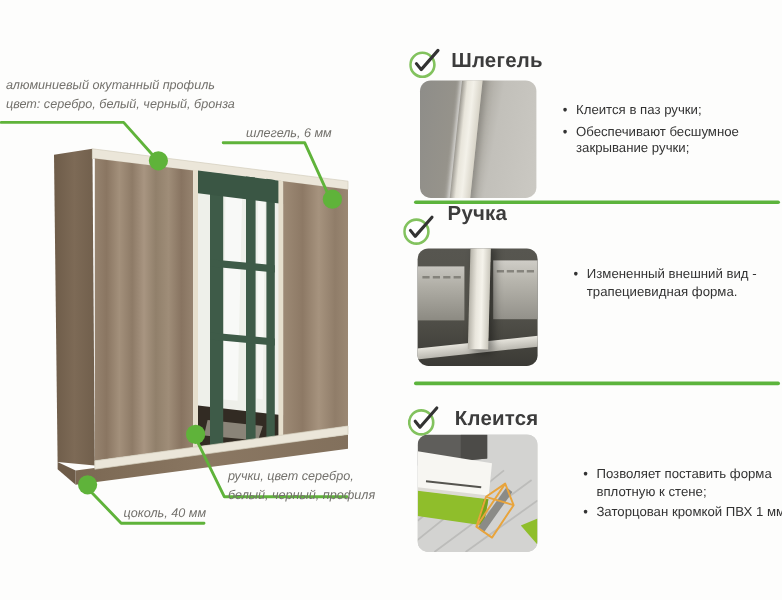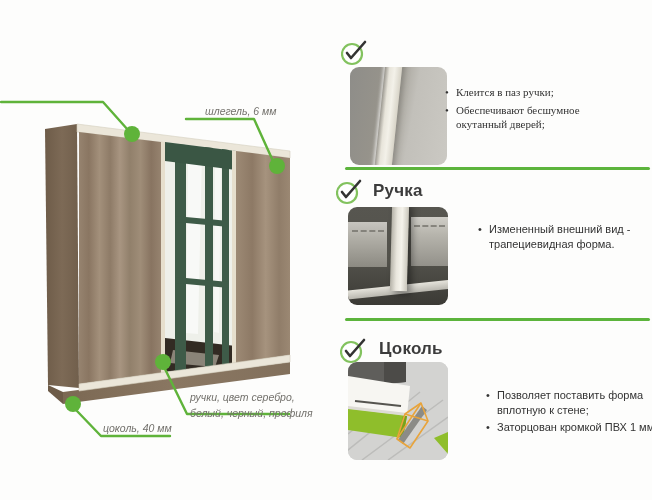--- a/index.html
+++ b/index.html
@@ -143,63 +143,66 @@
     </g>
 
     <g fill="#5fb33a">
       <circle cx="132" cy="134" r="8"></circle>
       <circle cx="277" cy="166" r="8"></circle>
       <circle cx="163" cy="362" r="8"></circle>
       <circle cx="73" cy="404" r="8"></circle>
     </g>
   </svg>
 
+  <div class="lbl" style="left:5px;top:64px;">алюминиевый окутанный профиль
+цвет: серебро, белый, черный, бронза</div>
   <div class="lbl" style="left:205px;top:104px;">шлегель, 6 мм</div>
   <div class="lbl" style="left:190px;top:390px;">ручки, цвет серебро,
 белый, черный, профиля</div>
   <div class="lbl" style="left:103px;top:421px;">цоколь, 40 мм</div>
 
   <svg class="check" style="left:341px;top:39px;" viewBox="0 0 28 28">
     <circle cx="11" cy="15" r="10" fill="#ffffff" stroke="#82c25e" stroke-width="2.2"></circle>
     <path d="M6,14 L10,19 L24,3" fill="none" stroke="#333" stroke-width="2.6" stroke-linecap="round" stroke-linejoin="round"></path>
   </svg>
+  <div class="ftitle" style="left:376px;top:41px;">Шлегель</div>
   <div class="thumb t1" style="left:350px;top:67px;width:97px;height:98px;">
     <div class="strip"></div>
   </div>
-  <ul class="bullets" style="left:444px;top:85px;width:168px;font-family:Liberation Serif, serif;">
+  <ul class="bullets" style="left:468px;top:85px;width:168px;">
     <li><span>Клеится в паз ручки;</span></li>
-    <li><span>Обеспечивают бесшумное окутанный дверей;</span></li>
+    <li><span>Обеспечивают бесшумное закрывание ручки;</span></li>
   </ul>
 
   <div class="sep" style="top:167px;"></div>
 
   <svg class="check" style="left:336px;top:178px;" viewBox="0 0 28 28">
     <circle cx="11" cy="15" r="10" fill="#ffffff" stroke="#82c25e" stroke-width="2.2"></circle>
     <path d="M6,14 L10,19 L24,3" fill="none" stroke="#333" stroke-width="2.6" stroke-linecap="round" stroke-linejoin="round"></path>
   </svg>
-  <div class="ftitle" style="left:373px;top:181px;">Ручка</div>
+  <div class="ftitle" style="left:373px;top:168px;">Ручка</div>
   <div class="thumb t2" style="left:348px;top:207px;width:100px;height:98px;">
     <div class="panelL"></div>
     <div class="panelR"></div>
     <div class="dashL"></div>
     <div class="dashR"></div>
     <div class="track"></div>
     <div class="handle"></div>
   </div>
   <ul class="bullets" style="left:477px;top:222px;width:155px;">
     <li><span>Измененный внешний вид - трапециевидная форма.</span></li>
   </ul>
 
   <div class="sep" style="top:318px;"></div>
 
   <svg class="check" style="left:340px;top:337px;" viewBox="0 0 28 28">
     <circle cx="11" cy="15" r="10" fill="#ffffff" stroke="#82c25e" stroke-width="2.2"></circle>
     <path d="M6,14 L10,19 L24,3" fill="none" stroke="#333" stroke-width="2.6" stroke-linecap="round" stroke-linejoin="round"></path>
   </svg>
-  <div class="ftitle" style="left:379px;top:339px;">Цоколь</div>
+  <div class="ftitle" style="left:379px;top:339px;">Клеится</div>
   <div class="thumb" style="left:348px;top:362px;width:100px;height:98px;background:#d3d3d1;">
     <svg width="100" height="98" viewBox="0 0 100 98">
 
       <rect x="0" y="0" width="100" height="98" fill="#d3d3d1"></rect>
       <g stroke="#bcbcba" stroke-width="1.5">
         <path d="M-5,92 L72,30"></path>
           <path d="M14,98 L95,38"></path>
           <path d="M40,98 L100,55"></path>
           <path d="M0,72 L30,48"></path>
       </g>

